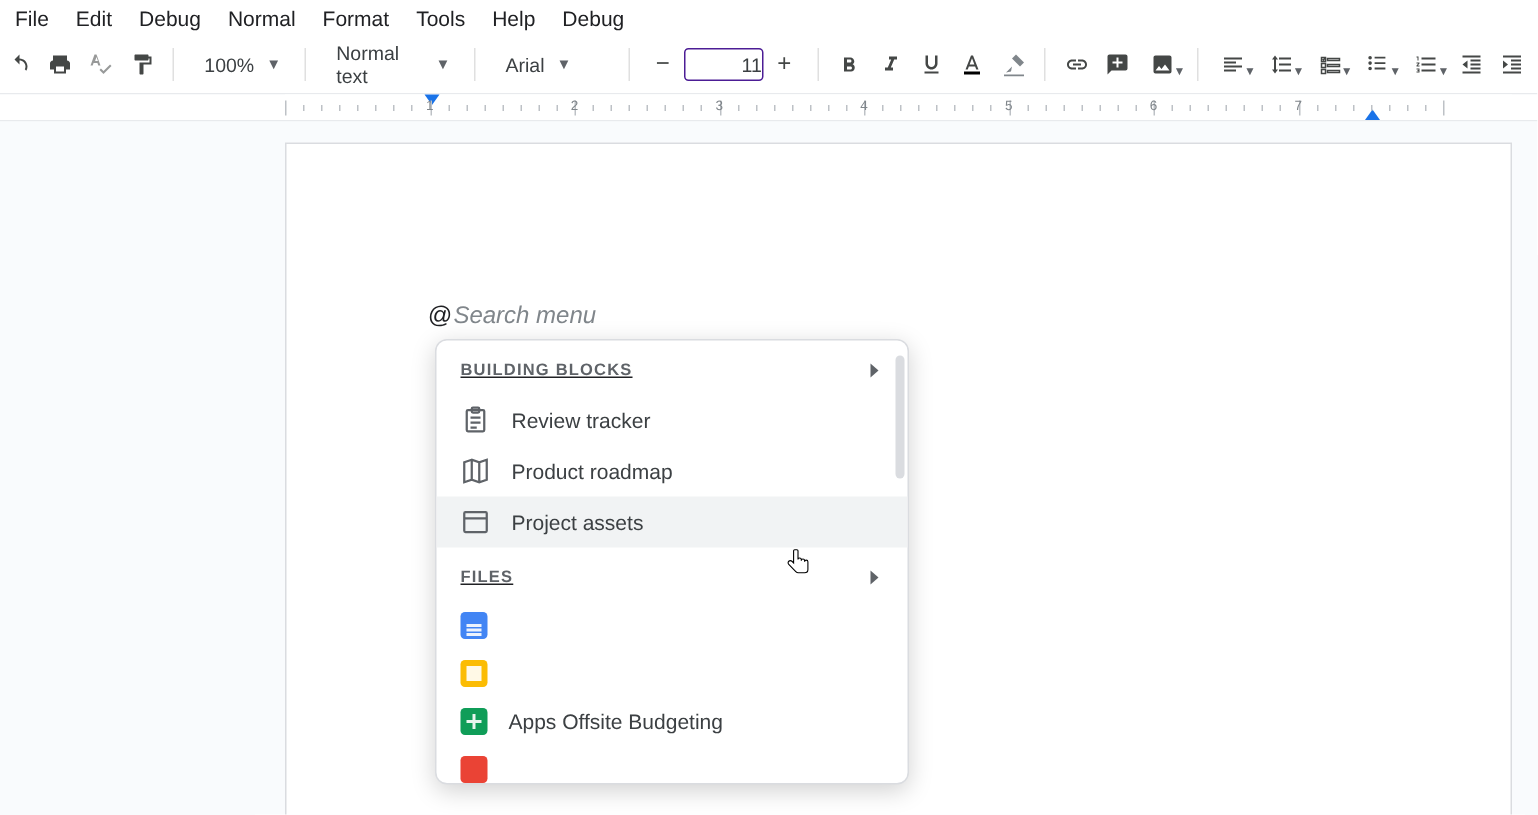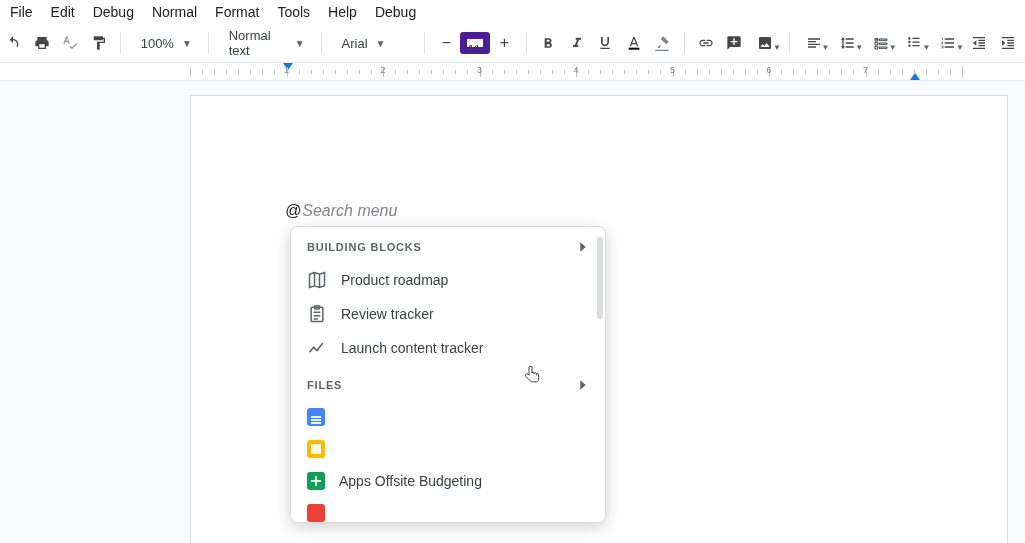--- a/index.html
+++ b/index.html
@@ -10,21 +10,21 @@
   .menubar .last { margin-left: 4px; color: #5f6368; text-decoration: underline; }
 
   
   .toolbar { display: flex; align-items: center; padding: 4px 6px 6px 2px; gap: 6px; border-bottom: 1px solid #e8eaed; }
   .tbtn { width: 26px; height: 26px; display: inline-flex; align-items: center; justify-content: center; color: #444746; border-radius: 4px; }
   .tsep { width: 1px; height: 22px; background: #e0e0e0; margin: 0 4px; }
   .combo { display: inline-flex; align-items: center; height: 26px; padding: 0 6px 0 10px; font-size: 13px; color: #3c4043; gap: 4px; }
   .combo .arr { font-size: 10px; color: #5f6368; margin-left: 4px; }
   .fontsize { display: inline-flex; align-items: center; height: 26px; border-radius: 4px; }
   .fontsize .pm { width: 24px; text-align: center; font-size: 16px; color: #444746; }
-  .fontsize .val { width: 30px; height: 22px; text-align: left; font-size: 13px; color: #3c4043; border: 7px solid #4c1d95; border-radius: 3px; line-height: 22px; margin: 0 2px; }
+  .fontsize .val { width: 53px; height: 22px; text-align: right; font-size: 13px; color: #3c4043; border: 1px solid #4c1d95; border-radius: 3px; line-height: 22px; margin: 0 2px; }
   svg { display: block; }
   .tbtn svg, .combo .arr svg { fill: #444746; }
   .tbtn.with-dd { position: relative; width: 32px; }
   .ddarr { position:absolute; right:-2px; bottom:4px; font-size:8px; color:#5f6368; }
 
   
   .ruler { position: relative; height: 18px; background: #fff; border-bottom: 1px solid #e8eaed; font-size: 9px; color: #80868b; }
   .page-bg { position:absolute; left:190px; width:818px; top:0; bottom:0; background:#fff; }
   .ruler .tick { position:absolute; top:7px; width:1px; height:4px; background:#bdc1c6; }
   .ruler .tick.big { top:4px; height:10px; }
@@ -35,21 +35,21 @@
   
   .canvas { position: relative; height: 497px; background: #f9fbfd; }
   .page { position:absolute; left:190px; top:14px; width:818px; height:800px; background:#fff; border:1px solid #dadce0; }
   .at-line { position:absolute; left:94px; top:106px; font-size:16px; display:flex; align-items:baseline; }
   .at { font-weight:400; color:#202124; font-style:italic; margin-right:1px; }
   .sm { color:#80868b; font-style:italic; }
 
   
   .popup { position:absolute; left:99px; top:130px; width:316px; background:#fff; border-radius:8px; border:1px solid #dadce0; box-shadow: 0 4px 16px rgba(0,0,0,.18); overflow:hidden; }
   .popup .scroll { max-height: 318px; overflow-y: hidden; position:relative; }
-  .sect-head { display:flex; align-items:center; justify-content:space-between; padding: 12px 14px 8px 16px; }
+  .sect-head { display:flex; align-items:center; justify-content:space-between; padding: 12px 14px 8px 16px; text-decoration: underline; }
   .sect-title { font-size:11px; font-weight:700; letter-spacing: .8px; color:#5f6368; }
   .chev { color:#5f6368; }
   .row { display:flex; align-items:center; gap:14px; padding: 7px 16px; font-size:14px; color:#3c4043; }
   .row.hover { background:#f1f3f4; }
   .row .ico { width:20px; height:20px; display:flex; align-items:center; justify-content:center; color:#5f6368; }
   .docico { width:18px; height:18px; border-radius:3px; display:flex; align-items:center; justify-content:center; }
   .docico.blue { background:#4285f4; }
   .docico.yellow { background:#fbbc04; }
   .docico.green { background:#0f9d58; }
   .docico.red { background:#ea4335; }
@@ -310,42 +310,43 @@
           <span class="chev">
               <svg width="16" height="16" viewBox="0 0 24 24" fill="#5f6368">
                 <path d="M8 5l8 7-8 7z"></path>
               </svg>
             </span>
         </div>
 
         <div class="row">
           <span class="ico">
               <svg width="20" height="20" viewBox="0 0 24 24" fill="none" stroke="#5f6368" stroke-width="1.8">
-                <path d="M9 3L3 5v16l6-2 6 2 6-2V3l-6 2-6-2zM9 3v16M15 5v16"></path>
-              </svg>
-            </span>
-          <span>Product roadmap</span>
-        </div>
-        <div class="row">
-          <span class="ico">
-              <svg width="20" height="20" viewBox="0 0 24 24" fill="none" stroke="#5f6368" stroke-width="1.8">
                 <rect x="5" y="4" width="14" height="17" rx="1"></rect>
                 <rect x="9" y="2" width="6" height="4" rx="1"></rect>
                 <path d="M8 10h8M8 14h8M8 18h5"></path>
               </svg>
             </span>
           <span>Review tracker</span>
         </div>
         <div class="row">
           <span class="ico">
               <svg width="20" height="20" viewBox="0 0 24 24" fill="none" stroke="#5f6368" stroke-width="1.8">
-                <path d="M3 17l5-6 4 4 7-9"></path>
-              </svg>
-            </span>
-          <span>Launch content tracker</span>
+                <path d="M9 3L3 5v16l6-2 6 2 6-2V3l-6 2-6-2zM9 3v16M15 5v16"></path>
+              </svg>
+            </span>
+          <span>Product roadmap</span>
+        </div>
+        <div class="row hover">
+          <span class="ico">
+              <svg width="20" height="20" viewBox="0 0 24 24" fill="none" stroke="#5f6368" stroke-width="1.8">
+                <rect x="3" y="4" width="18" height="16" rx="1"></rect>
+                <path d="M3 9h18"></path>
+              </svg>
+            </span>
+          <span>Project assets</span>
         </div>
 
         <div class="sect-head">
           <span class="sect-title">FILES</span>
           <span class="chev">
               <svg width="16" height="16" viewBox="0 0 24 24" fill="#5f6368">
                 <path d="M8 5l8 7-8 7z"></path>
               </svg>
             </span>
         </div>

